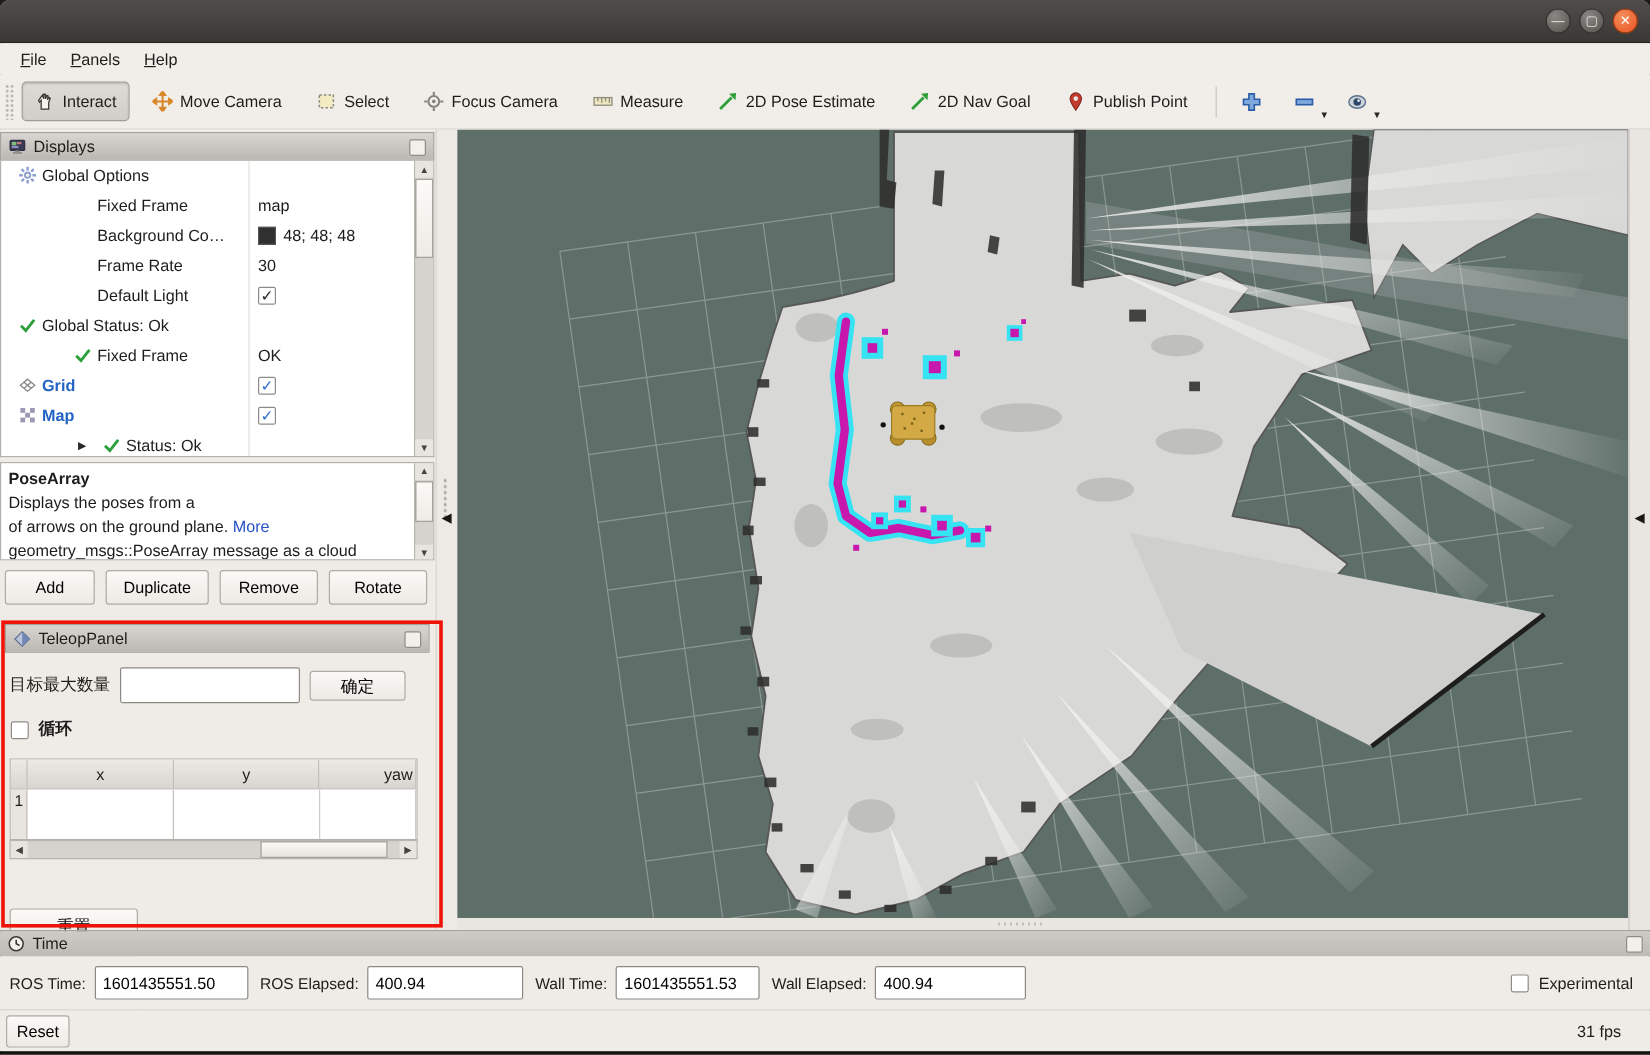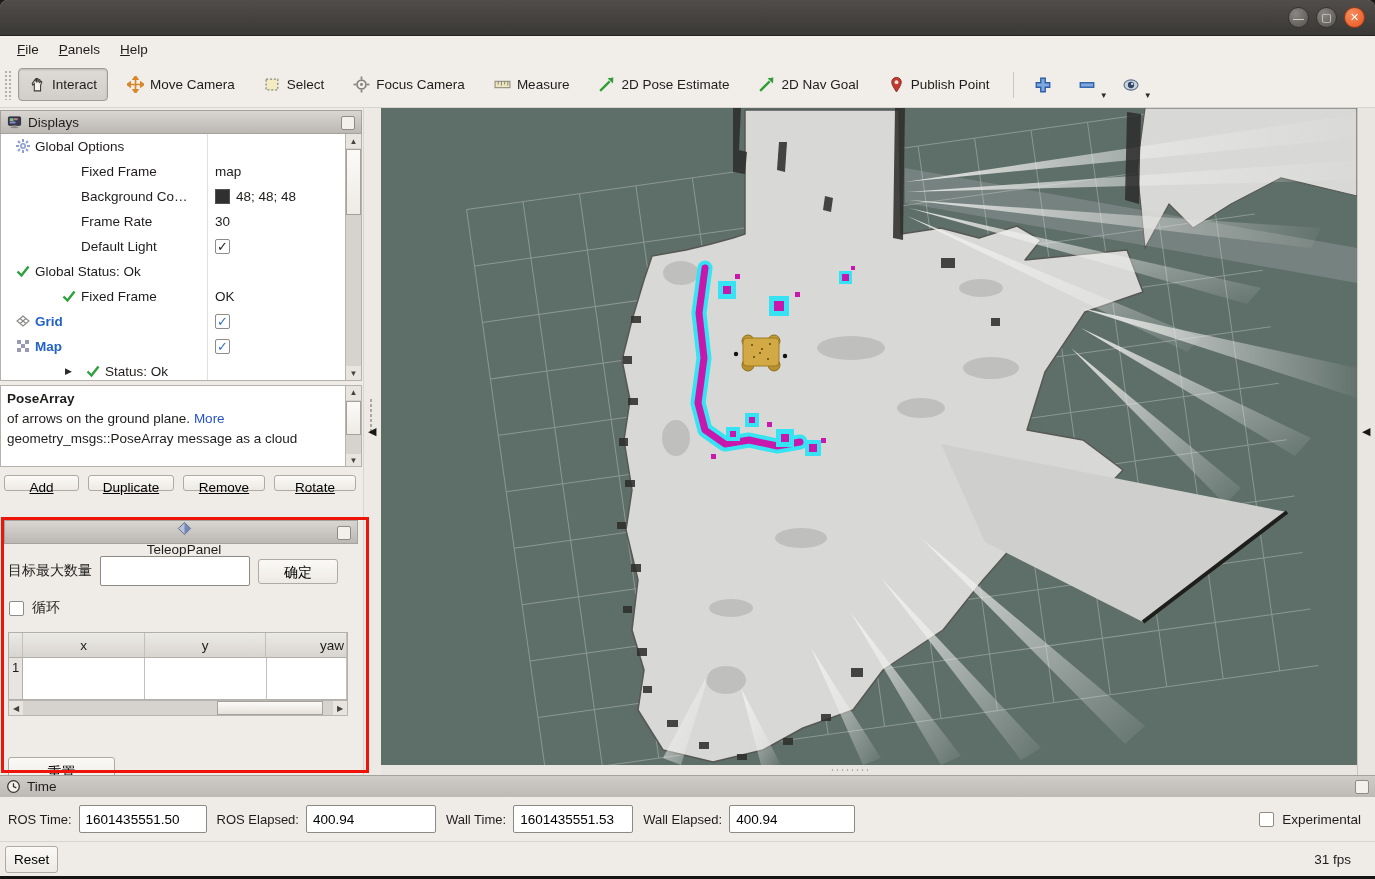--- a/index.html
+++ b/index.html
@@ -82,30 +82,30 @@
     border:1px solid #a5a29d;}
   
   .desc{position:absolute;left:0;top:277px;width:362px;height:82px;background:#fff;
     border:1px solid #b5b2ad;overflow:hidden;padding:3px 20px 0 6px;line-height:20px;font-size:13.5px;}
   .desc .dtitle{font-weight:bold;}
   .desc .dlink{color:#2753c8;}
   
   .btn{background:linear-gradient(#fbf9f6,#edeae5);border:1px solid #aeaba6;border-radius:3px;
     padding:4px 10px;font-size:13.5px;text-align:center;font-family:inherit;}
   .actions{position:absolute;left:4px;top:367px;display:flex;gap:9px;}
-  .actions .btn{height:16px;text-decoration:underline;}
+  .actions .btn{height:29px;}
   
   .red-box{position:absolute;left:1px;top:409px;width:368px;height:256px;border:3px solid #ee1409;z-index:40;pointer-events:none;}
-  .teleop-header{top:412px;left:4px;width:354px;right:auto;flex-direction:column;}
+  .teleop-header{top:412px;left:4px;width:354px;right:auto;}
   .tp-row{position:absolute;left:8px;top:448px;display:flex;align-items:center;gap:8px;}
   .tp-label{font-size:14px;}
   .tp-input{width:150px;height:30px;border:1px solid #8d8a85;border-radius:2px;background:#fff;
     font-size:14px;padding:0 6px;font-family:inherit;}
   .tp-confirm{width:80px;height:25px;font-size:14px;}
-  .tp-loop{position:absolute;left:9px;top:491px;display:flex;align-items:center;gap:8px;font-size:14px;}
+  .tp-loop{position:absolute;left:9px;top:491px;display:flex;align-items:center;gap:8px;font-size:14px;font-weight:bold;}
   .tp-table{position:absolute;left:8px;top:524px;width:340px;border:1px solid #b3b0ab;background:#fff;}
   .tt-head{display:flex;height:25px;background:linear-gradient(#eceae5,#d8d5d0);border-bottom:1px solid #b3b0ab;}
   .tt-hc{border-right:1px solid #c3c0bb;display:flex;align-items:center;justify-content:center;font-size:13.5px;}
   .tt-row{display:flex;height:41px;}
   .tt-num{width:15px;background:#e8e5e0;border-right:1px solid #b3b0ab;display:flex;align-items:flex-start;
     justify-content:center;font-size:13px;padding-top:2px;}
   .tt-cell{border-right:1px solid #c3c0bb;background:#fff;}
   .scroll-h{position:absolute;left:8px;top:592px;width:340px;height:16px;background:#d6d3ce;border:1px solid #b8b5b0;}
   .sh-btn{position:absolute;top:0;width:14px;height:14px;background:#e8e5e0;display:flex;align-items:center;
     justify-content:center;font-size:8px;color:#45423f;}
@@ -416,20 +416,21 @@
         <div class="scroll-v">
           <div class="sb-btn" style="top:0;">▲</div>
           <div class="sb-thumb" style="top:15px;height:66px;"></div>
           <div class="sb-btn" style="bottom:0;">▼</div>
         </div>
       </div>
 
       <div class="desc">
         <div class="dtitle">PoseArray</div>
         <div id="desc-lines">
+            <div>Displays the poses from a</div>
             <div>of arrows on the ground plane. <span class="dlink">More</span></div>
             <div>geometry_msgs::PoseArray message as a cloud</div>
           </div>
         <div class="scroll-v" style="height:82px;top:0;">
           <div class="sb-btn" style="top:0;">▲</div>
           <div class="sb-thumb" style="top:15px;height:34px;"></div>
           <div class="sb-btn" style="bottom:0;">▼</div>
         </div>
       </div>
 

